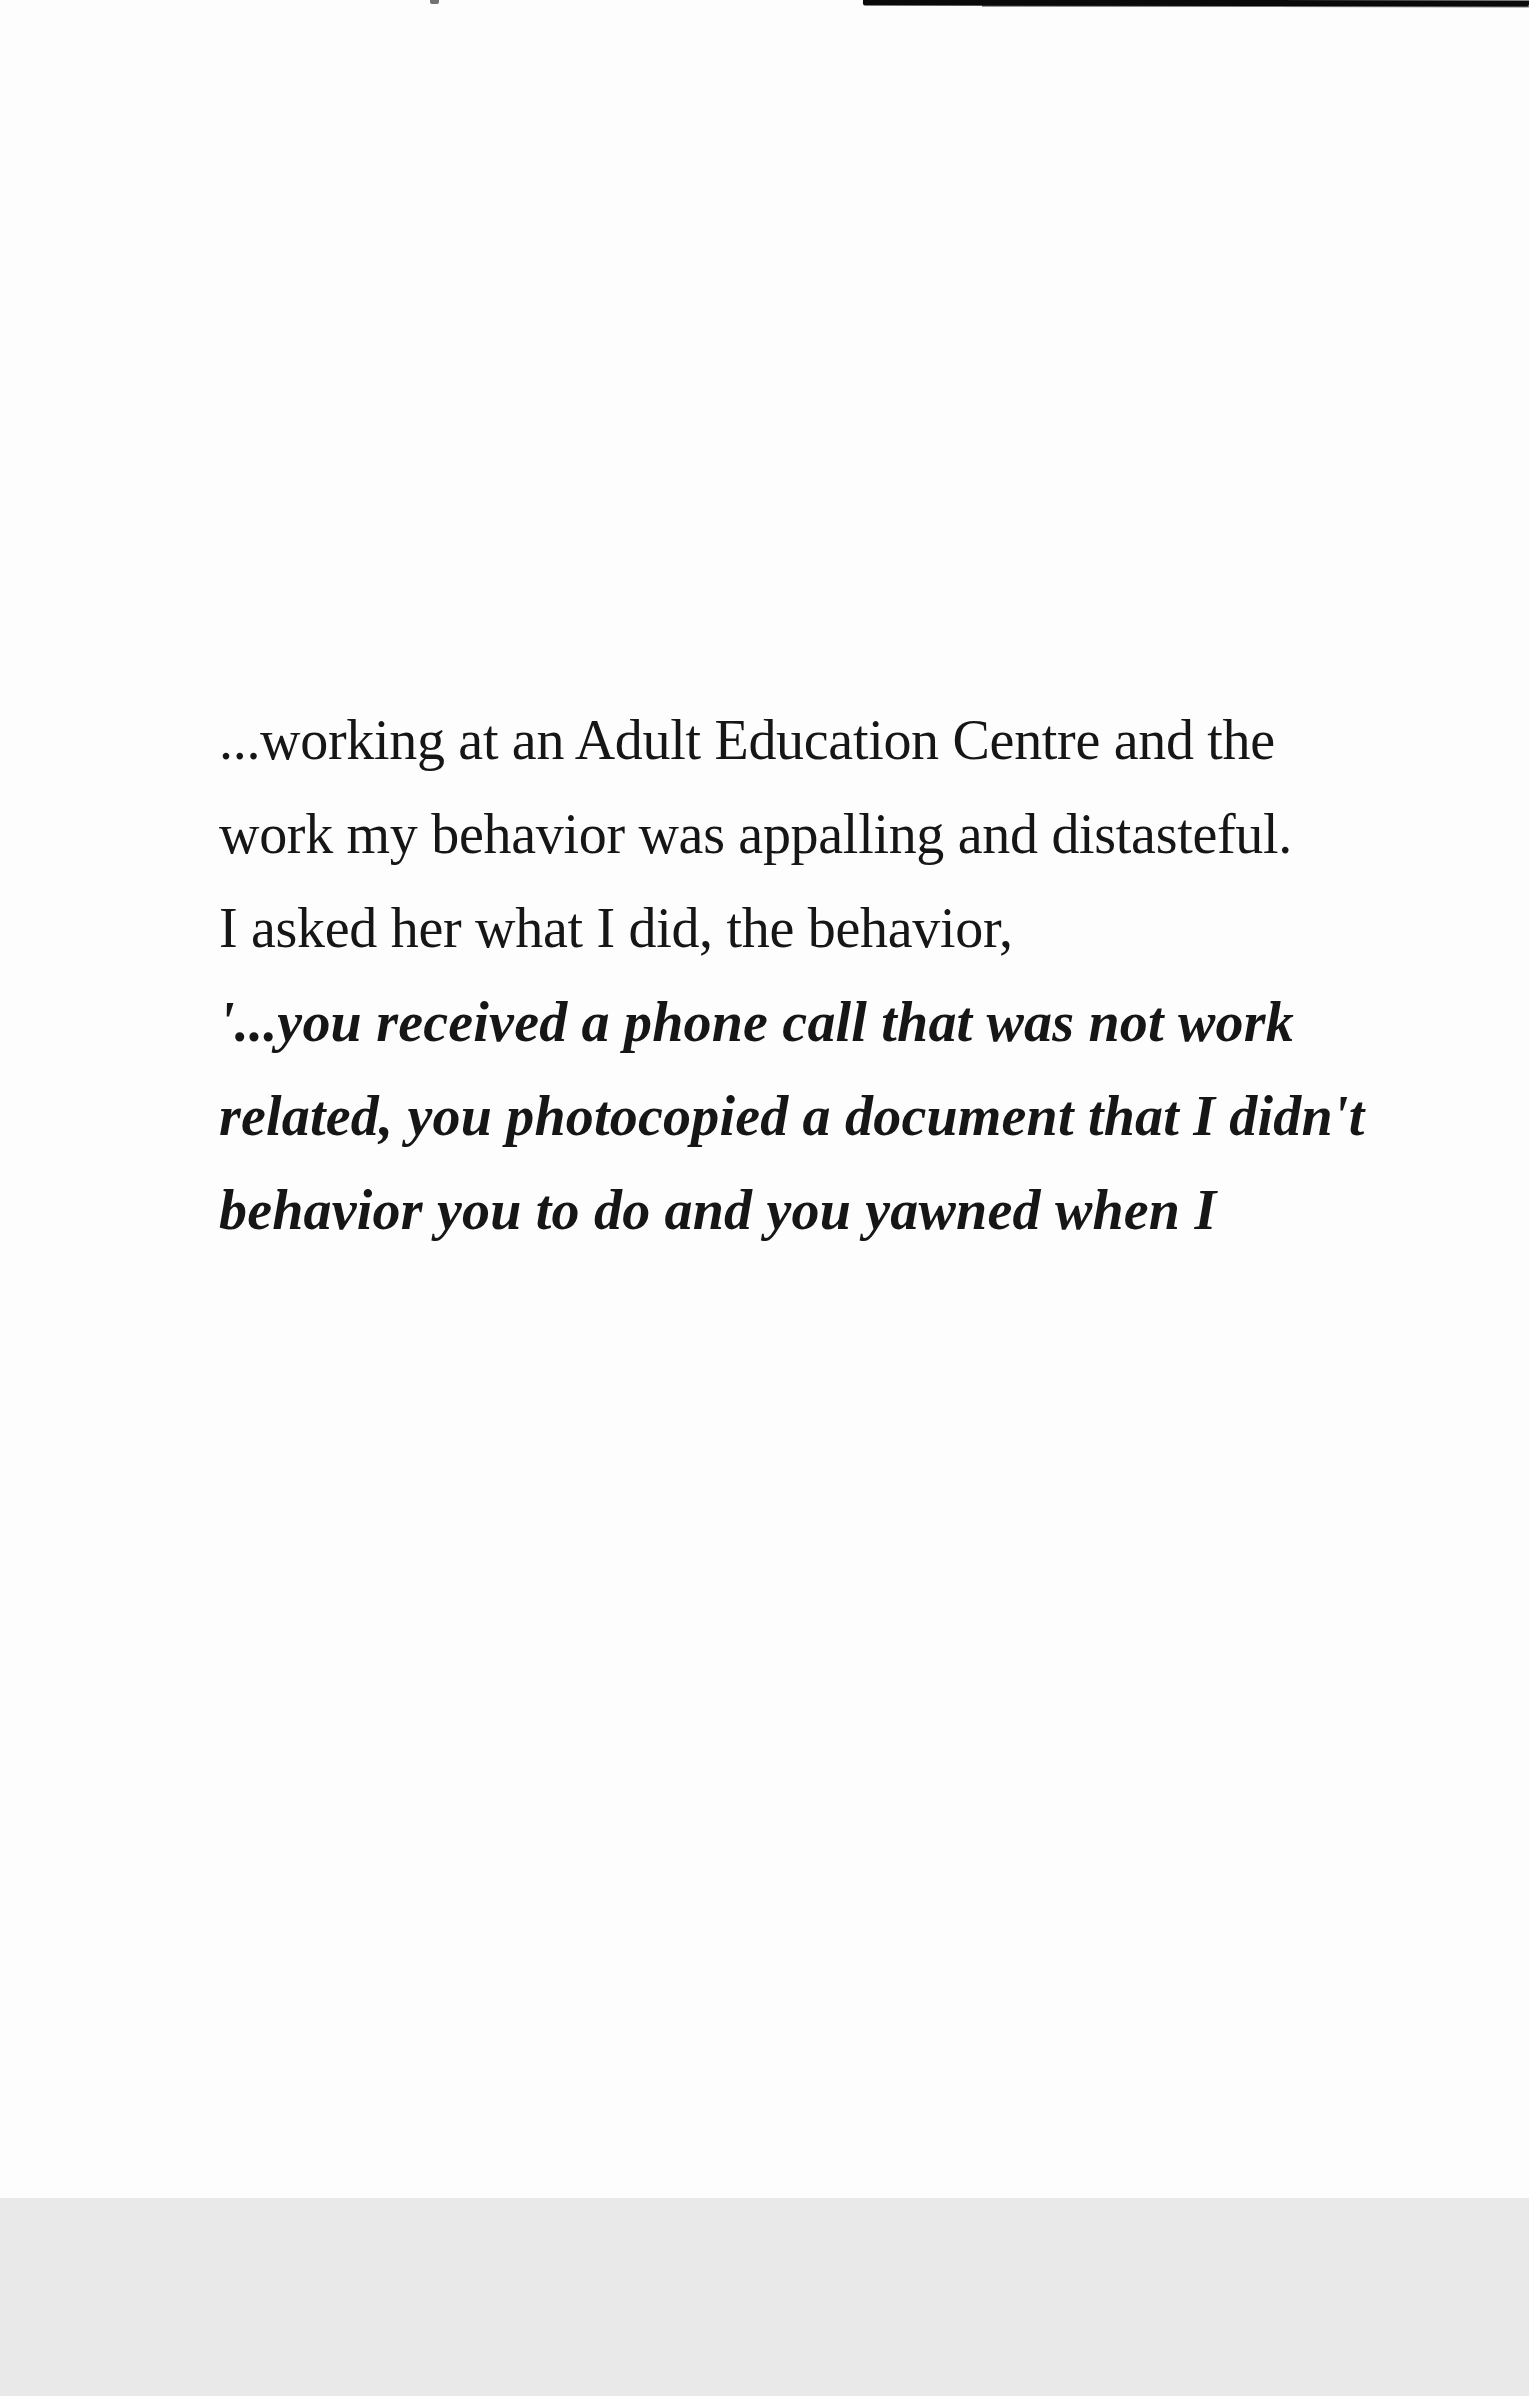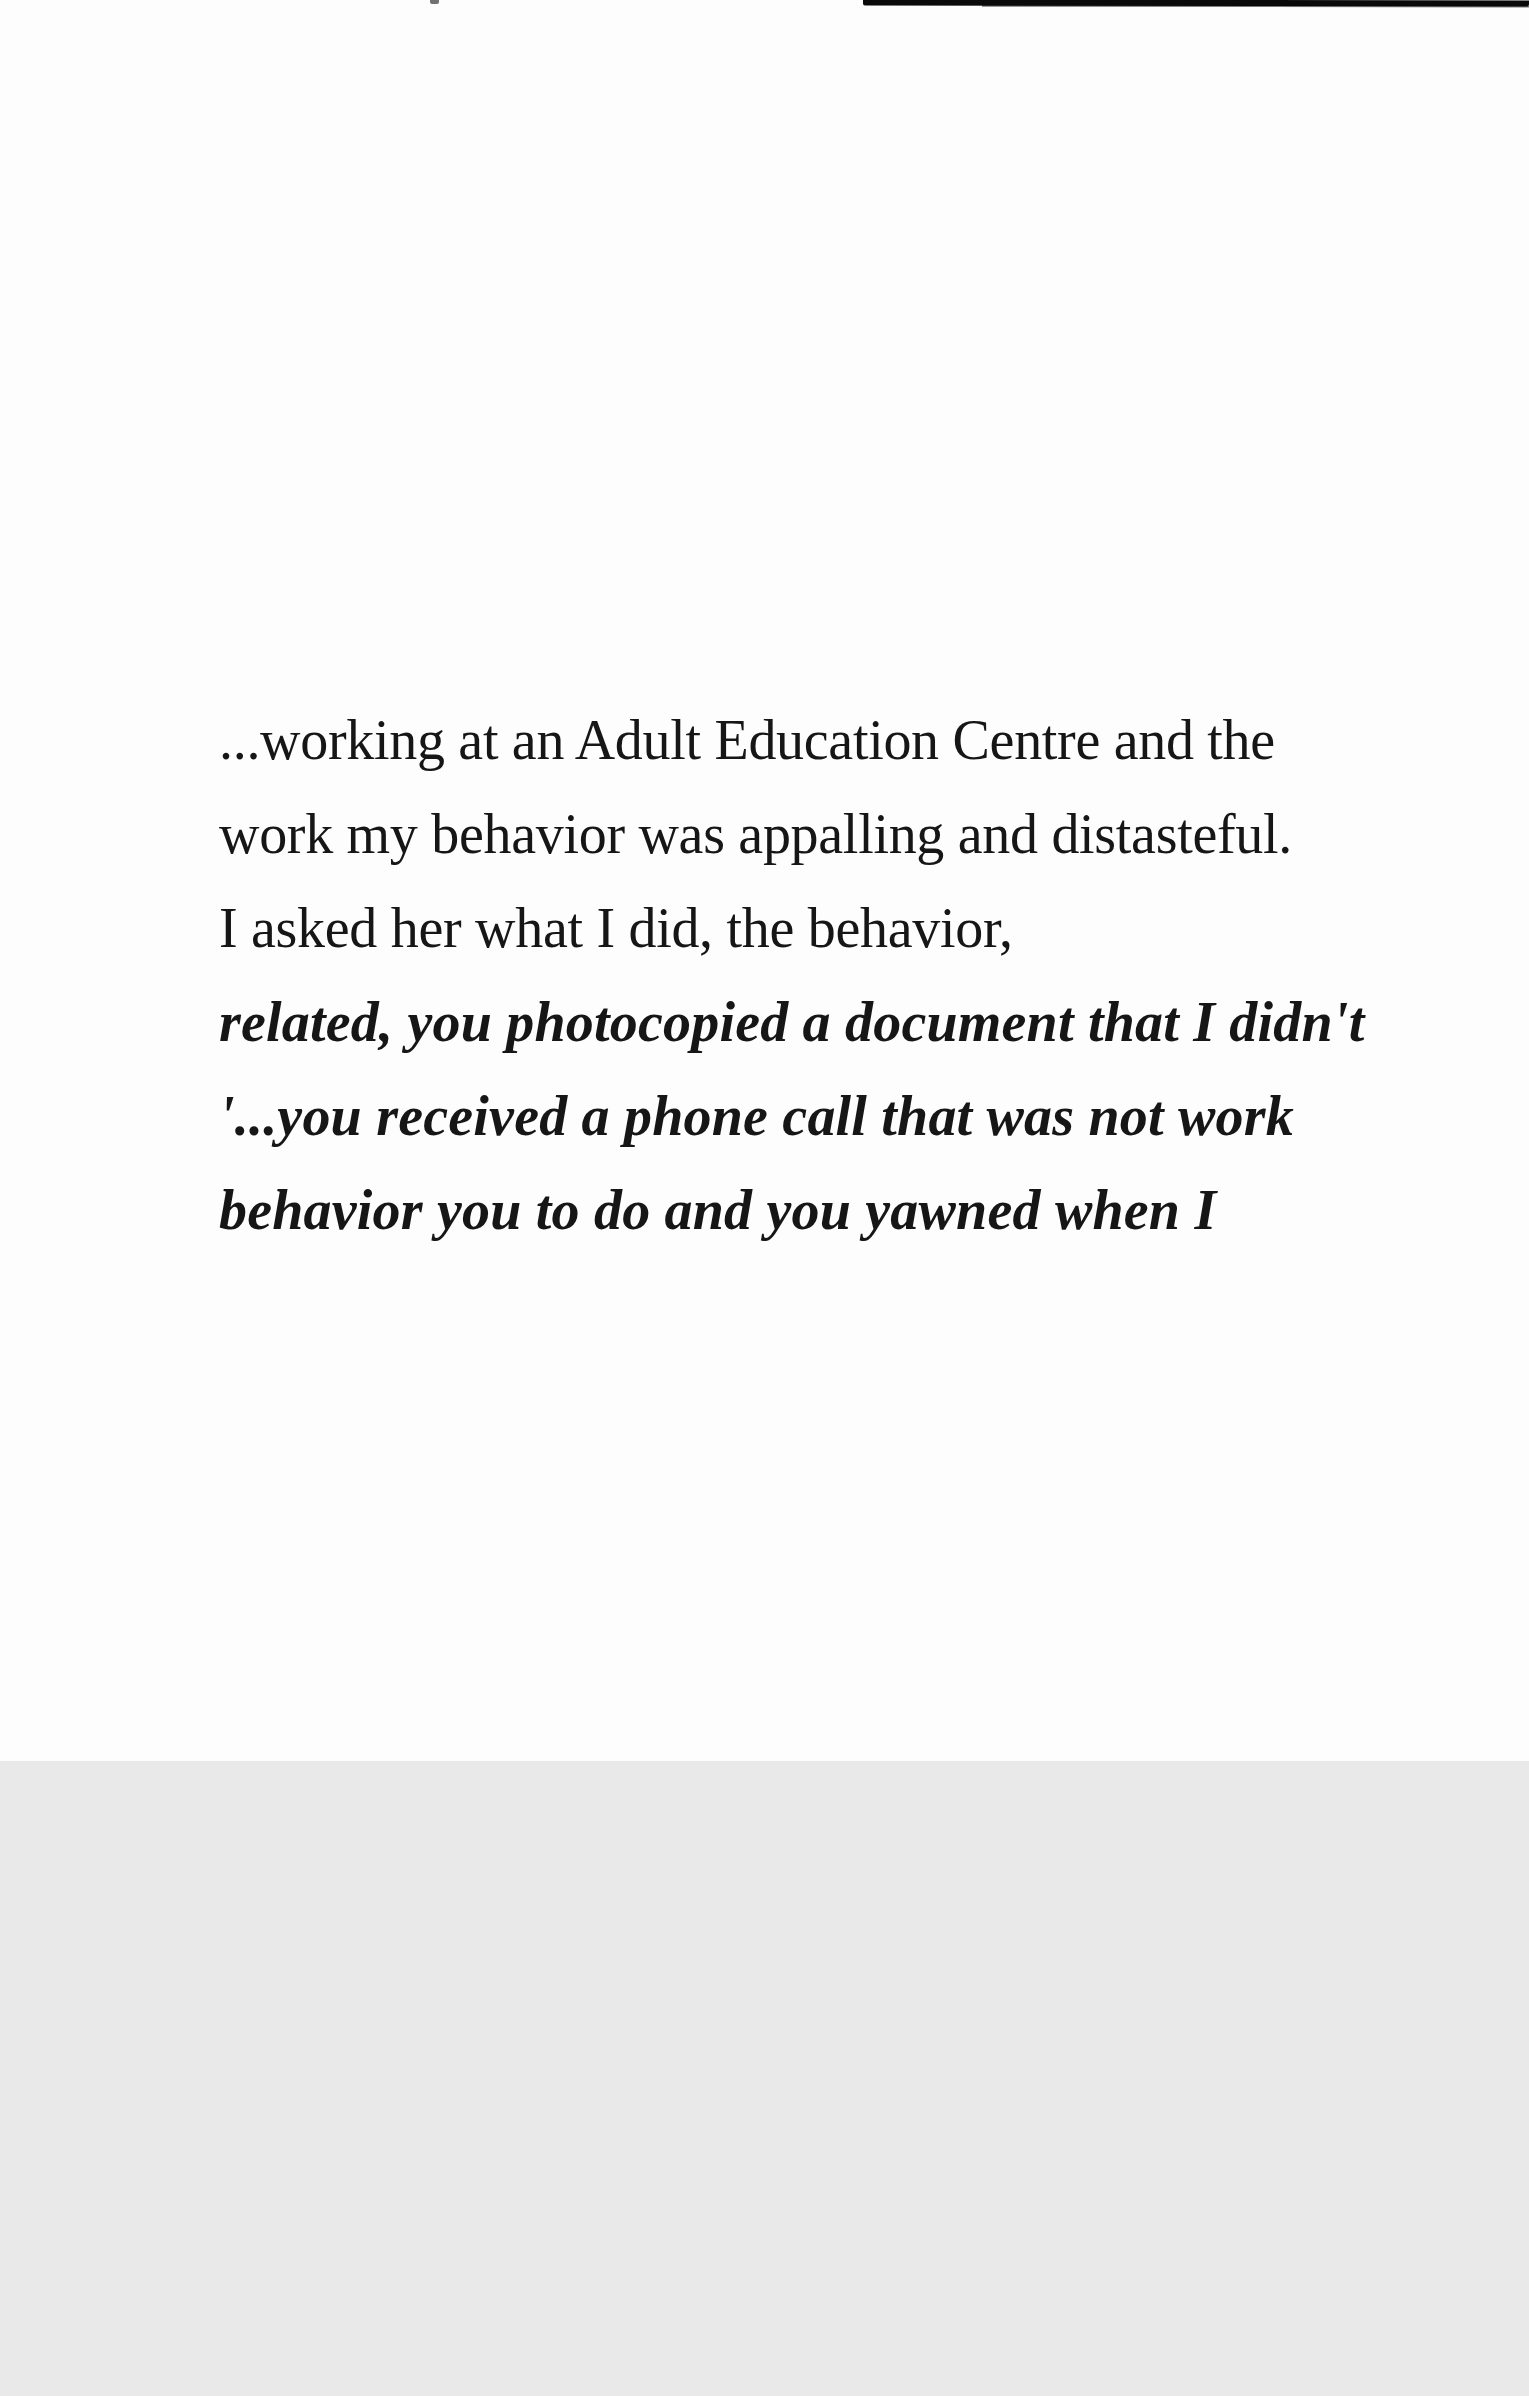--- a/index.html
+++ b/index.html
@@ -3,21 +3,21 @@
 <meta charset="utf-8">
 <style>
   html, body {
     margin: 0;
     padding: 0;
     background: #e9e9e9;
   }
   .page {
     position: relative;
     width: 1530px;
-    height: 1761px;
+    height: 2198px;
     background: #fdfdfd;
     overflow: hidden;
     font-family: "Liberation Serif", "DejaVu Serif", serif;
   }
   
   .scan-bar {
     position: absolute;
     top: 0;
     left: 863px;
     width: 666px;
@@ -71,19 +71,19 @@
 
 <div class="page">
 
   <div class="scan-bar"></div>
   <div class="scan-speck"></div>
 
   <div class="text-block">
     <p class="roman">...working at an Adult Education Centre and the</p>
     <p class="roman">work my behavior was appalling and distasteful.</p>
     <p class="roman">I asked her what I did, the behavior,</p>
+    <p class="quote">'...you received a phone call that was not work</p>
     <p class="quote">related, you photocopied a document that I didn't</p>
-    <p class="quote">'...you received a phone call that was not work</p>
     <p class="quote">behavior you to do and you yawned when I</p>
   </div>
 
 </div>
 
 
 </body></html>

